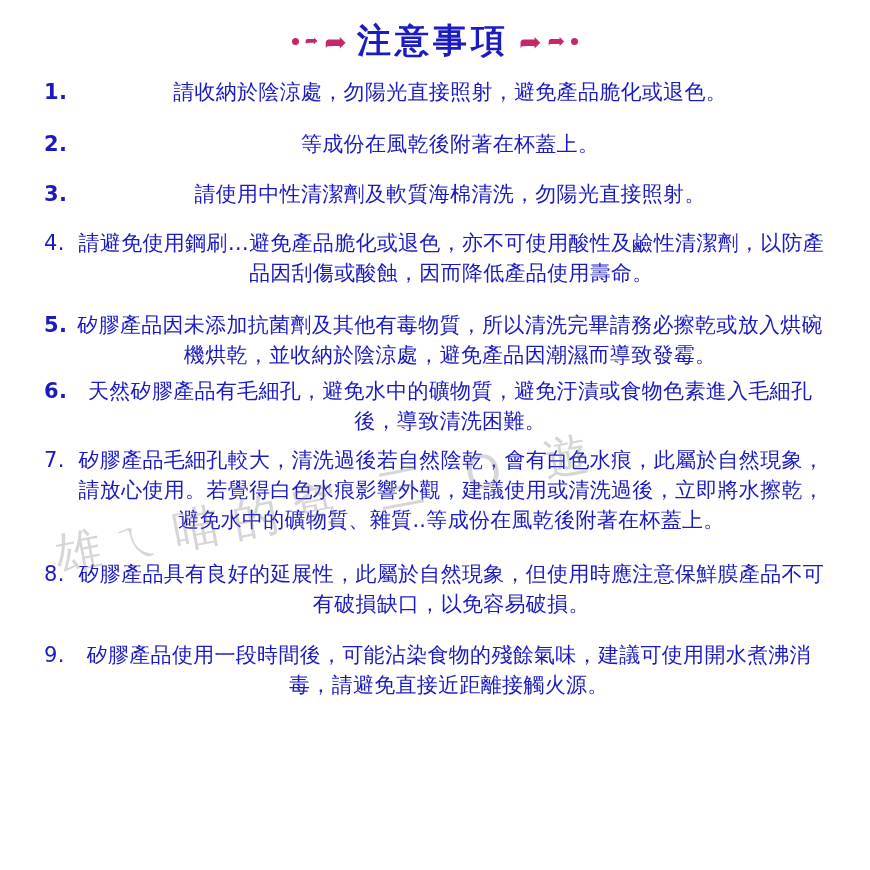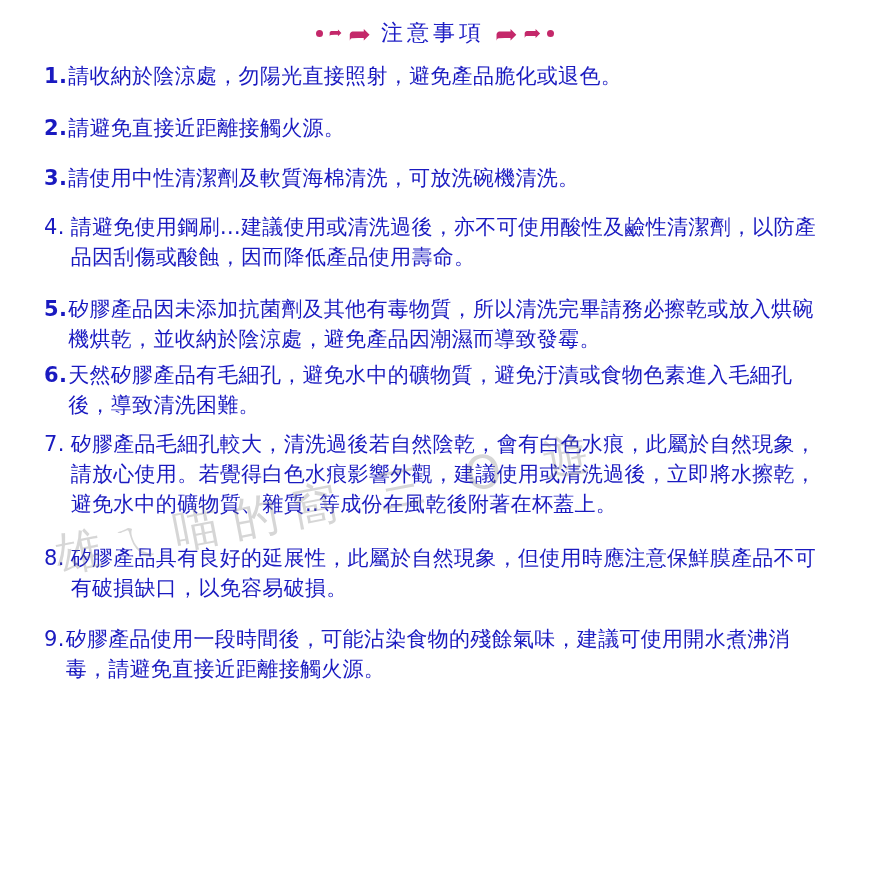--- a/index.html
+++ b/index.html
@@ -25,22 +25,22 @@
   .title-row {
     display: flex;
     align-items: center;
     justify-content: center;
     gap: 10px;
     margin-top: 6px;
     margin-bottom: 14px;
   }
   .title-text {
     font-family: "DejaVu Sans", "Liberation Sans", sans-serif;
-    font-size: 22px;
-    font-weight: normal;
+    font-size: 34px;
+    font-weight: bold;
     color: #1b1bc4;
     letter-spacing: 4px;
     white-space: nowrap;
   }
   .swirl-group {
     display: flex;
     align-items: center;
     gap: 6px;
   }
   .swirl {
@@ -78,21 +78,21 @@
     letter-spacing: 0.3px;
   }
   .item .num {
     font-weight: bold;
     flex: 0 0 auto;
     padding-right: 1px;
     white-space: nowrap;
   }
   .item .txt {
     flex: 1 1 auto;
-    text-align: left;
+    text-align: center;
   }
   .item.gap-num .num {
     padding-right: 6px;
     font-weight: normal;
   }
   .item.thin .num {
     font-weight: normal;
   }
   
   .item.i1 { margin-bottom: 22px; }
@@ -142,31 +142,31 @@
 
   <div class="items">
 
     <div class="item i1">
       <span class="num">1.</span>
       <span class="txt">請收納於陰涼處，勿陽光直接照射，避免產品脆化或退色。</span>
     </div>
 
     <div class="item i2">
       <span class="num">2.</span>
-      <span class="txt">請避免直接近距離接觸火源。</span>
+      <span class="txt">等成份在風乾後附著在杯蓋上。</span>
     </div>
 
     <div class="item i3">
       <span class="num">3.</span>
-      <span class="txt">請使用中性清潔劑及軟質海棉清洗，可放洗碗機清洗。</span>
+      <span class="txt">請使用中性清潔劑及軟質海棉清洗，勿陽光直接照射。</span>
     </div>
 
     <div class="item i4 gap-num">
       <span class="num">4.</span>
-      <span class="txt">請避免使用鋼刷…建議使用或清洗過後，亦不可使用酸性及鹼性清潔劑，以防產品因刮傷或酸蝕，因而降低產品使用壽命。</span>
+      <span class="txt">請避免使用鋼刷…避免產品脆化或退色，亦不可使用酸性及鹼性清潔劑，以防產品因刮傷或酸蝕，因而降低產品使用壽命。</span>
     </div>
 
     <div class="item i5">
       <span class="num">5.</span>
       <span class="txt">矽膠產品因未添加抗菌劑及其他有毒物質，所以清洗完畢請務必擦乾或放入烘碗機烘乾，並收納於陰涼處，避免產品因潮濕而導致發霉。</span>
     </div>
 
     <div class="item i6">
       <span class="num">6.</span>
       <span class="txt">天然矽膠產品有毛細孔，避免水中的礦物質，避免汙漬或食物色素進入毛細孔後，導致清洗困難。</span>

